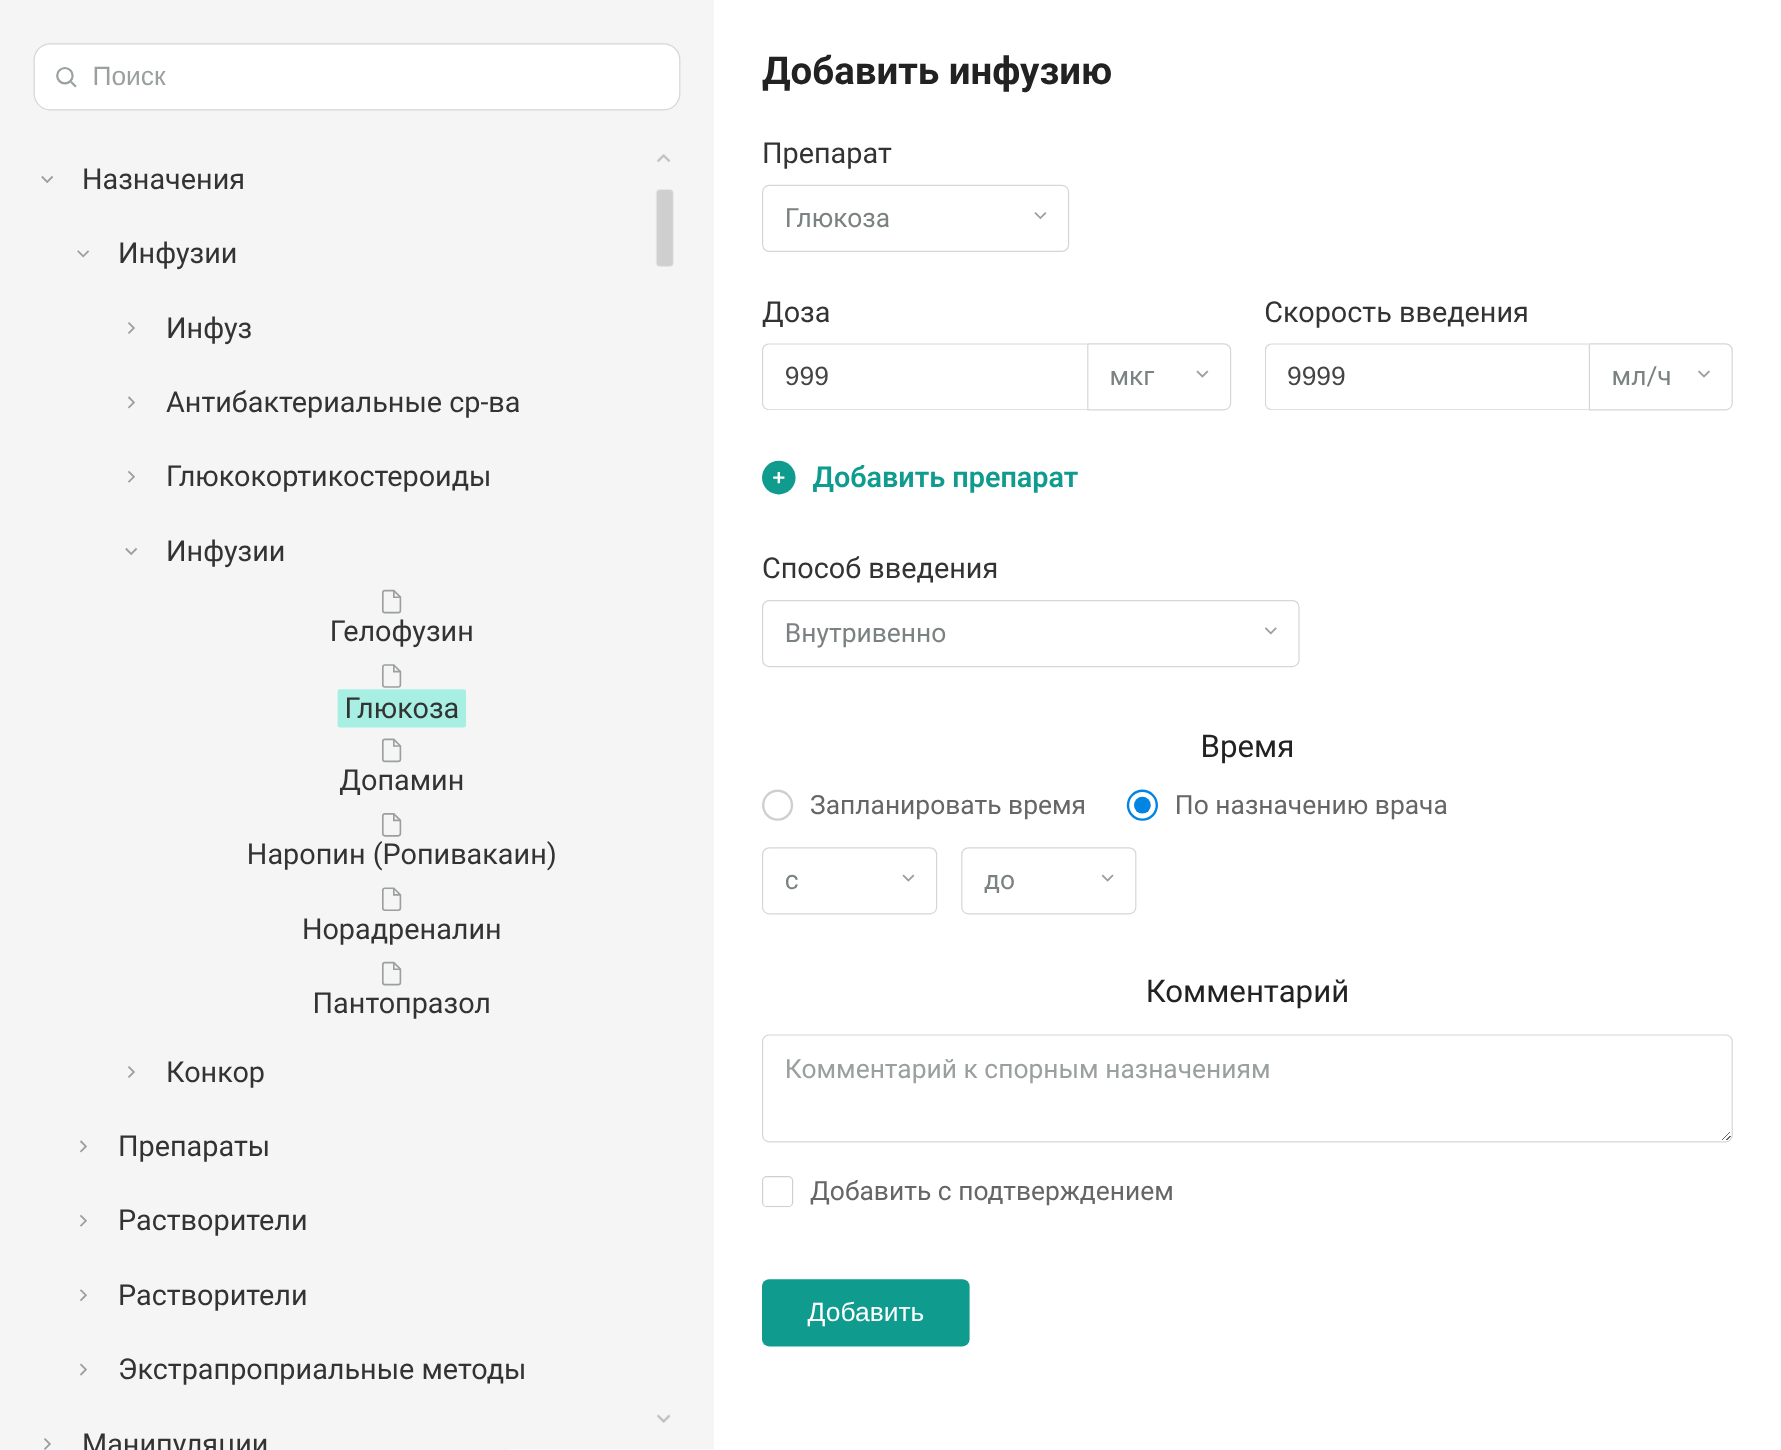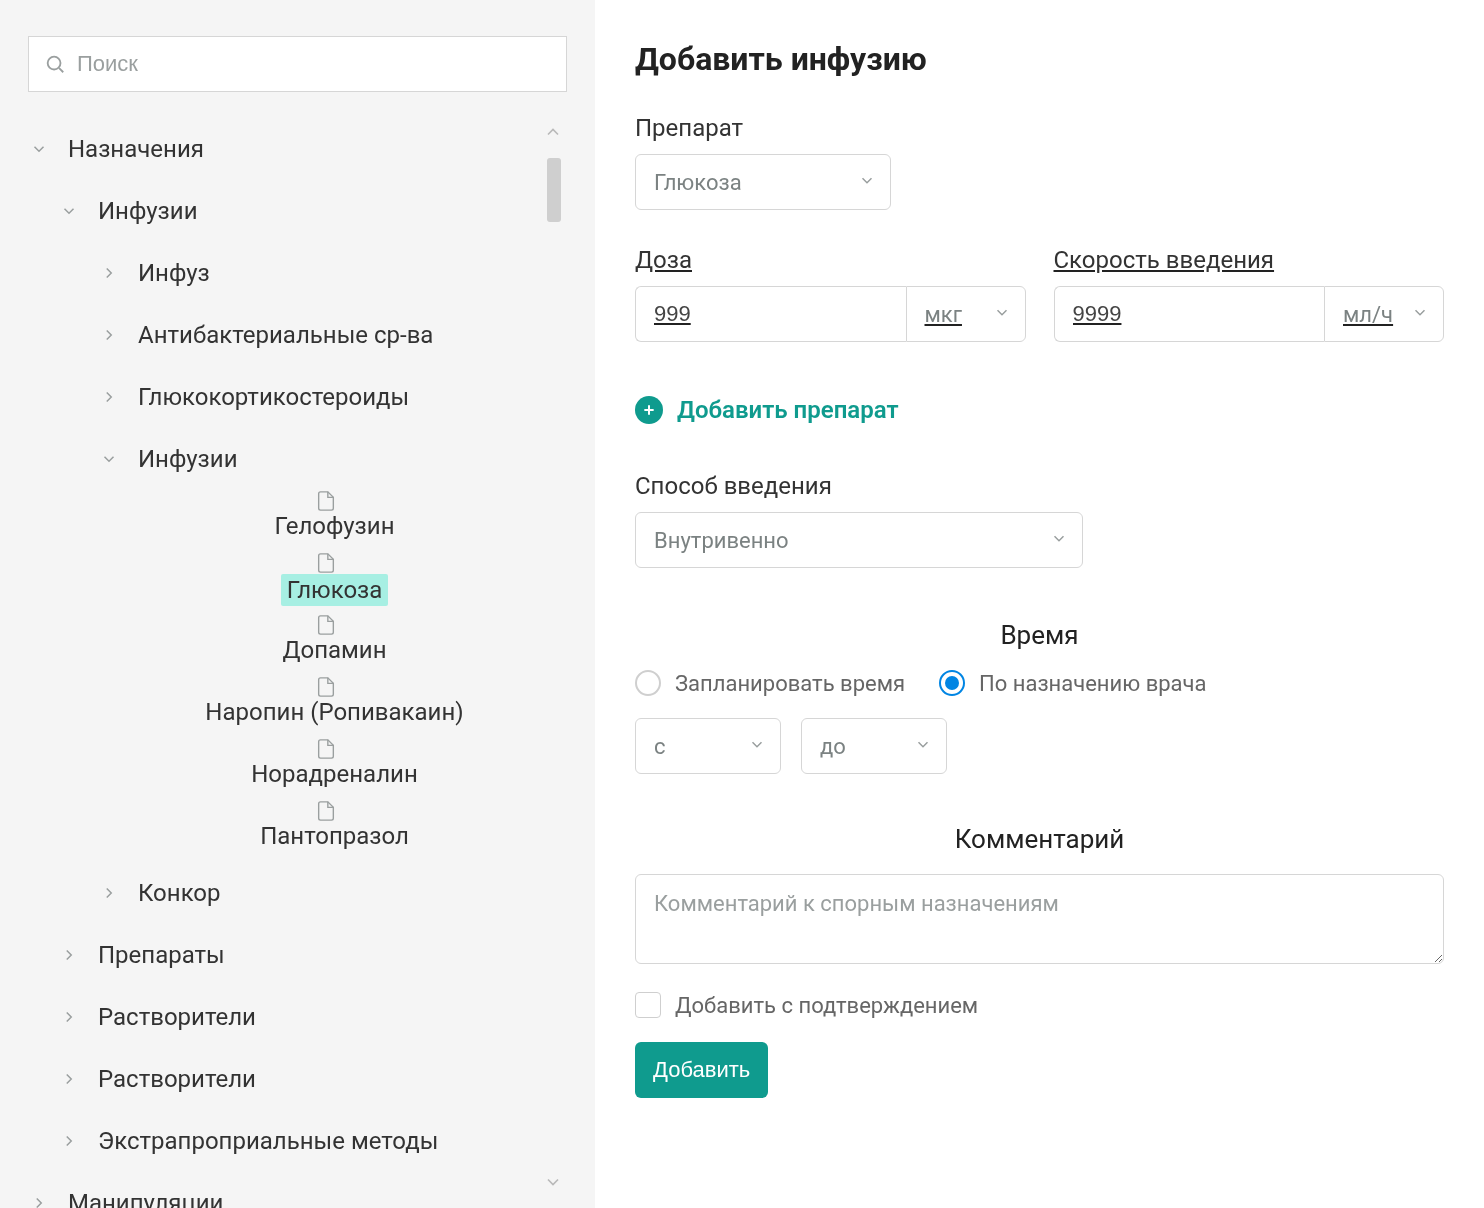--- a/index.html
+++ b/index.html
@@ -26,21 +26,21 @@
 .search svg {
   position: absolute;
   left: 16px;
   top: 50%;
   transform: translateY(-50%);
 }
 .search input {
   width: 100%;
   height: 56px;
   border: 1px solid #d6d6d6;
-  border-radius: 0;
+  border-radius: 14px;
   padding: 0 16px 0 48px;
   font-size: 22px;
   color: #444;
   background: #fff;
 }
 .search input::placeholder { color: #9a9f9f; }
 .tree-scroll {
   position: relative;
   flex: 1;
   overflow: hidden;
@@ -157,22 +157,21 @@
   padding: 0 18px;
   font-size: 22px;
   color: #444;
   background: #fff;
   width: 100%;
 }
 .drug-select { width: 256px; margin-bottom: 36px; }
 .meas-row {
   display: flex;
   gap: 28px;
-  margin-bottom: 54px;
-  text-decoration: underline;
+  margin-bottom: 42px;
 }
 .meas-col { flex: 1; display: flex; flex-direction: column; }
 .meas-col .combo {
   display: flex;
   align-items: flex-end;
 }
 .meas-col .combo .input-box {
   border-radius: 6px 0 0 6px;
   border-right: none;
 }
@@ -264,27 +263,28 @@
 }
 .confirm-label { font-size: 22px; color: #666; }
 .footer {
   background: #fff;
   padding: 24px 0 28px 0;
   display: flex;
   gap: 20px;
 }
 .btn-primary {
   height: 56px;
-  padding: 0 18px;
+  padding: 0 38px;
   background: #0f9b8e;
   color: #fff;
   border: none;
   border-radius: 6px;
   font-size: 22px;
   cursor: pointer;
+  margin-top: 36px;
 }
 .btn-secondary {
   height: 56px;
   padding: 0 30px;
   background: #fff;
   color: #e64545;
   border: 1px solid #d6d6d6;
   border-radius: 6px;
   font-size: 22px;
   cursor: pointer;

